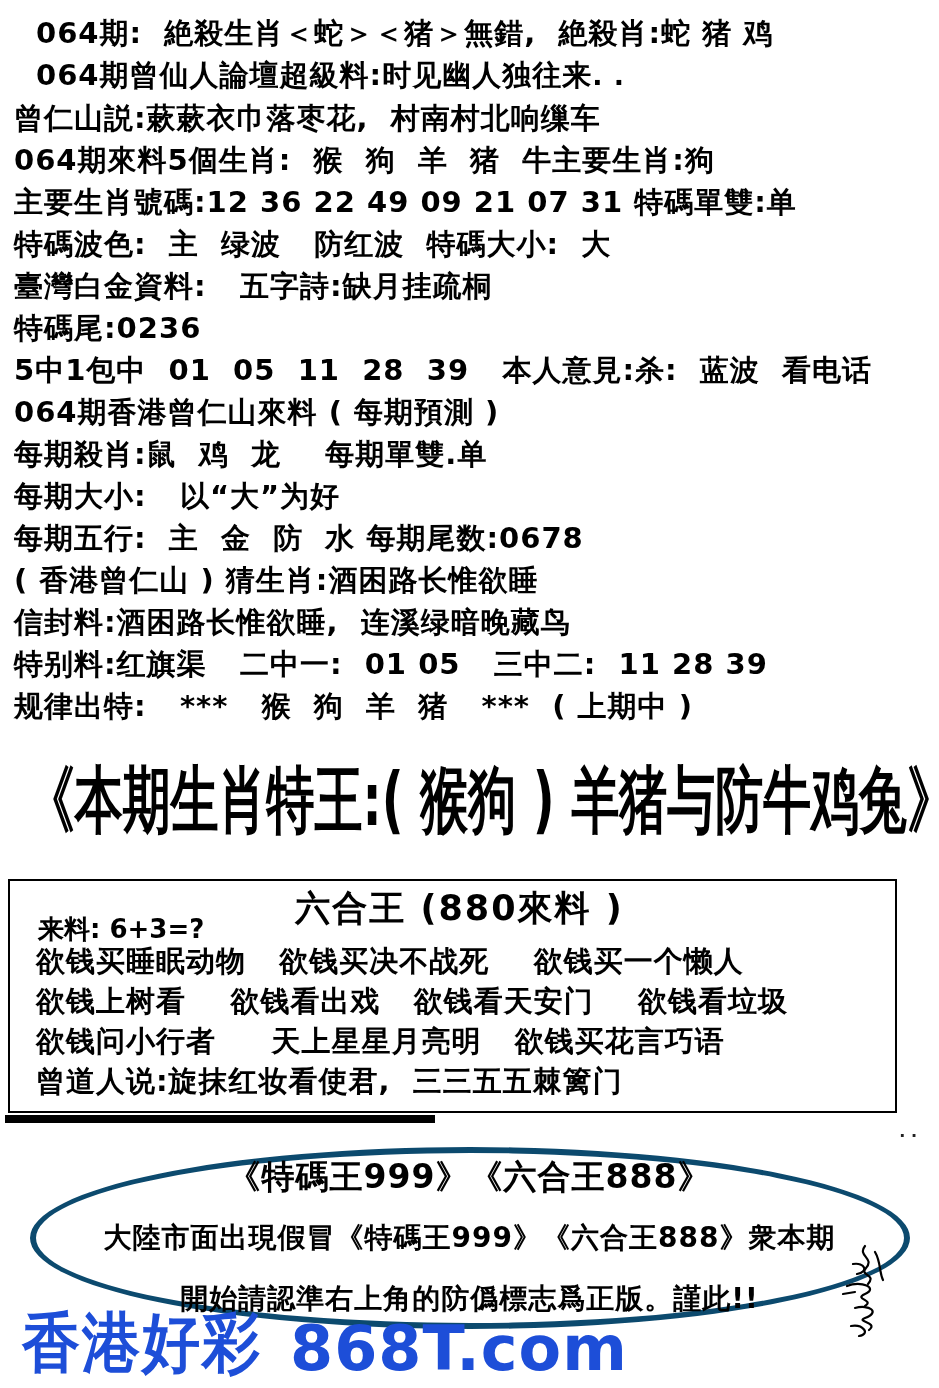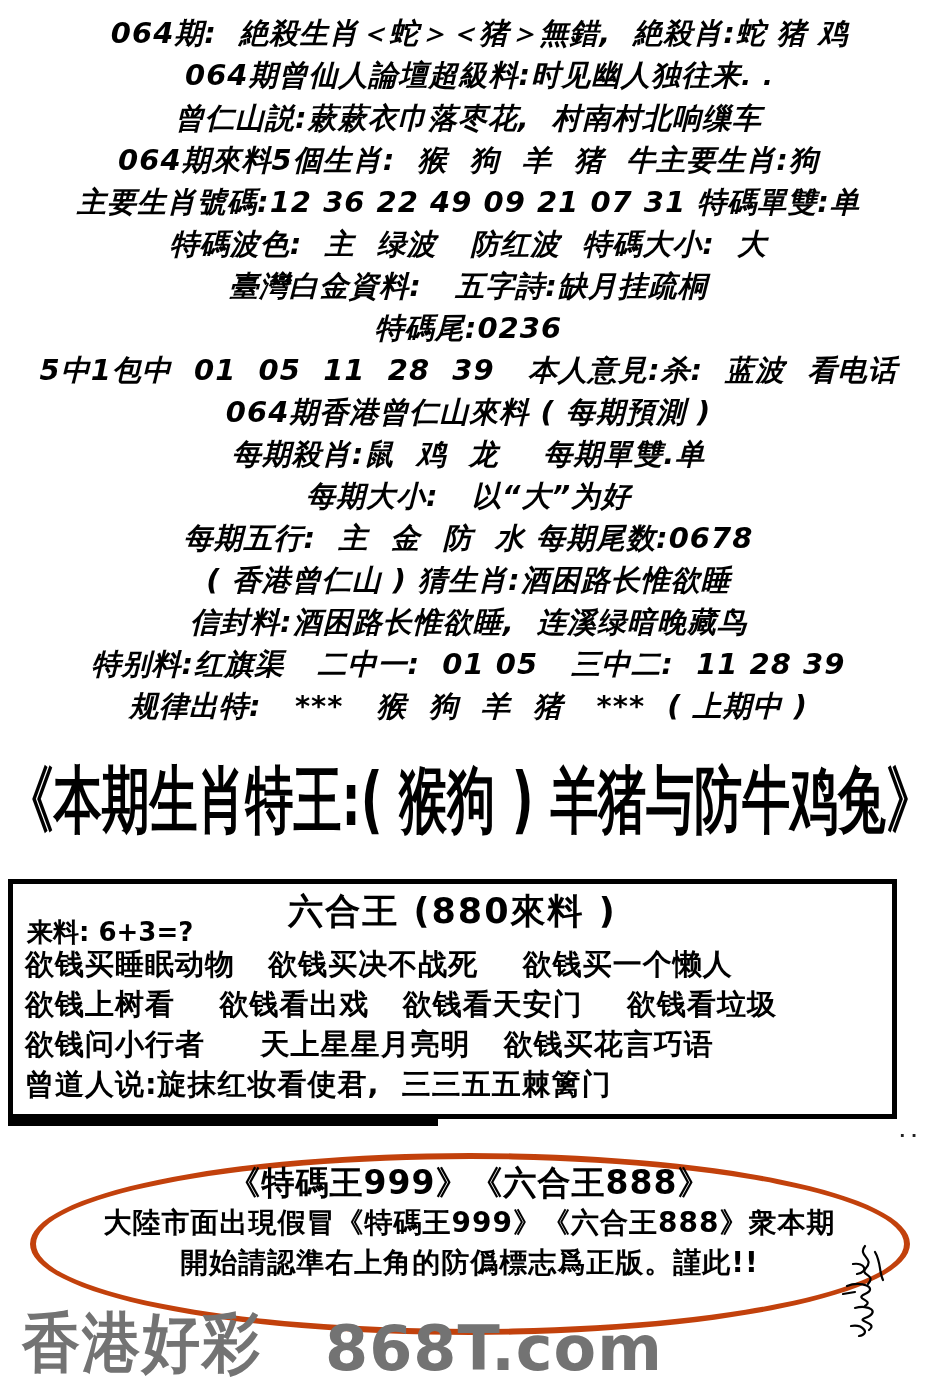--- a/index.html
+++ b/index.html
@@ -4,61 +4,61 @@
 <style>
   html,body{margin:0;padding:0;}
   body{
     width:939px;height:1388px;background:#ffffff;color:#000;
     font-family:"DejaVu Sans","Liberation Sans",sans-serif;
     overflow:hidden;position:relative;
   }
   
   .content{padding:12px 16px 0 14px;}
   .line{
-    display:flex;justify-content:center;align-items:baseline;
+    display:flex;justify-content:flex-start;align-items:baseline;
     font-size:29px;font-weight:bold;line-height:42px;
-    letter-spacing:1px;white-space:pre-wrap;font-style:italic;
+    letter-spacing:1px;white-space:pre-wrap;
   }
   .line span{white-space:pre-wrap;}
   .line .right{font-size:27px;}
   .line.ind1{padding-left:22px;}
   
   .headline-wrap{
-    height:138px;display:flex;align-items:center;justify-content:center;
-    margin-top:4px;overflow:visible;
+    height:138px;display:flex;align-items:center;
+    margin-top:4px;overflow:visible;padding-left:36px;
   }
   .headline{
     font-size:47px;font-weight:bold;white-space:nowrap;
     transform:scale(1.02,1.55);transform-origin:center center;
     letter-spacing:0px;
   }
   
   .box{
-    margin:10px 42px 0 8px;border:5px solid #000000;position:relative;
-    padding:4px 12px 10px 12px;
+    margin:10px 42px 0 8px;border:2px solid #000000;position:relative;
+    padding:4px 12px 10px 26px;
   }
   .box-header{position:relative;height:56px;}
   .box-title{
     text-align:center;font-size:35px;font-weight:bold;letter-spacing:2px;
   }
   .box-note{
     position:absolute;left:2px;bottom:-6px;font-size:26px;font-weight:bold;
   }
   .box-line{
     font-size:29px;font-weight:bold;line-height:40px;letter-spacing:1px;
     white-space:pre-wrap;
   }
   .box-underbar{
     position:absolute;left:-5px;bottom:-12px;width:430px;height:8px;background:#000;
   }
   
   .oval{
     margin:34px auto 0 auto;width:880px;height:182px;
-    border:6px solid #c2410c;border-radius:50%;
-    display:flex;flex-direction:column;justify-content:flex-start;align-items:center;
+    border:6px solid #0c4a6e;border-radius:50%;
+    display:flex;flex-direction:column;justify-content:space-between;align-items:center;
     padding:4px 30px;box-sizing:border-box;
   }
   .oval-line{
     font-size:28px;font-weight:bold;line-height:40px;letter-spacing:1px;
     text-align:center;white-space:pre-wrap;
   }
   .oval-line.first{font-size:33px;}
   
   .seal{position:absolute;right:42px;top:1242px;width:62px;height:100px;}
   
@@ -129,16 +129,16 @@
     <path d="M30 4 C22 14, 40 16, 31 26 C24 34, 42 32, 33 42"></path>
     <path d="M18 22 C30 20, 34 30, 22 32"></path>
     <path d="M12 44 C26 38, 44 46, 30 52 C18 57, 40 58, 30 64"></path>
     <path d="M8 52 L20 50"></path>
     <path d="M20 66 C34 62, 46 70, 30 76 C20 80, 44 80, 34 88"></path>
     <path d="M16 84 C28 82, 36 92, 24 94"></path>
     <path d="M40 10 C46 20, 44 30, 48 38"></path>
   </g>
 </svg>
 
-<div class="footer" style="color: #737373; gap: 35px;">
+<div class="footer" style="color: #1d4ed8;">
   <span class="brand">香港好彩</span>
   <span class="site">868T.com</span>
 </div>
 
 </body></html>

